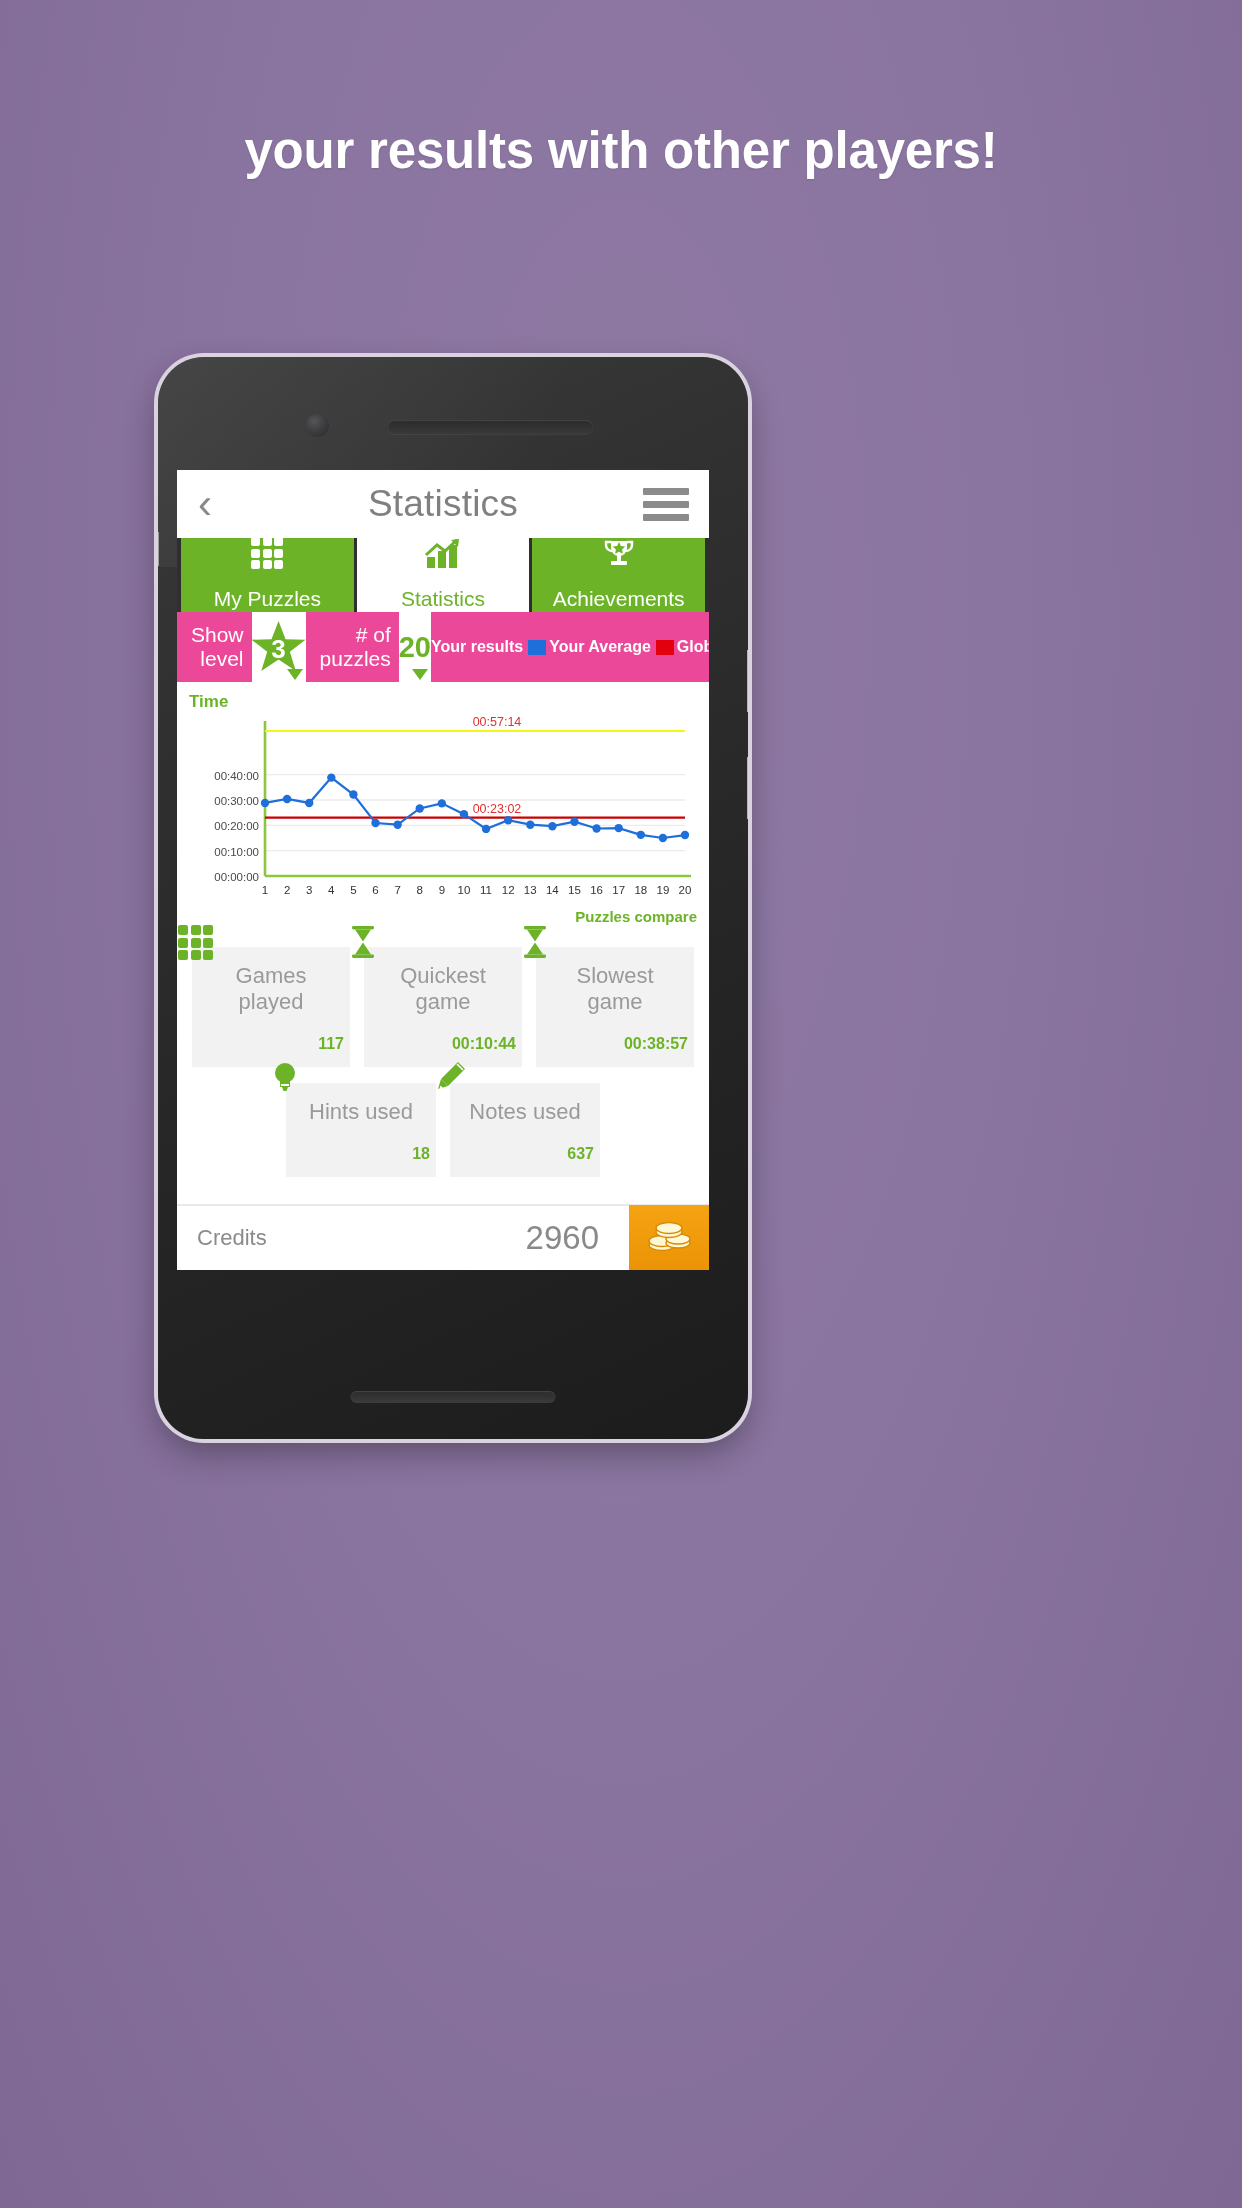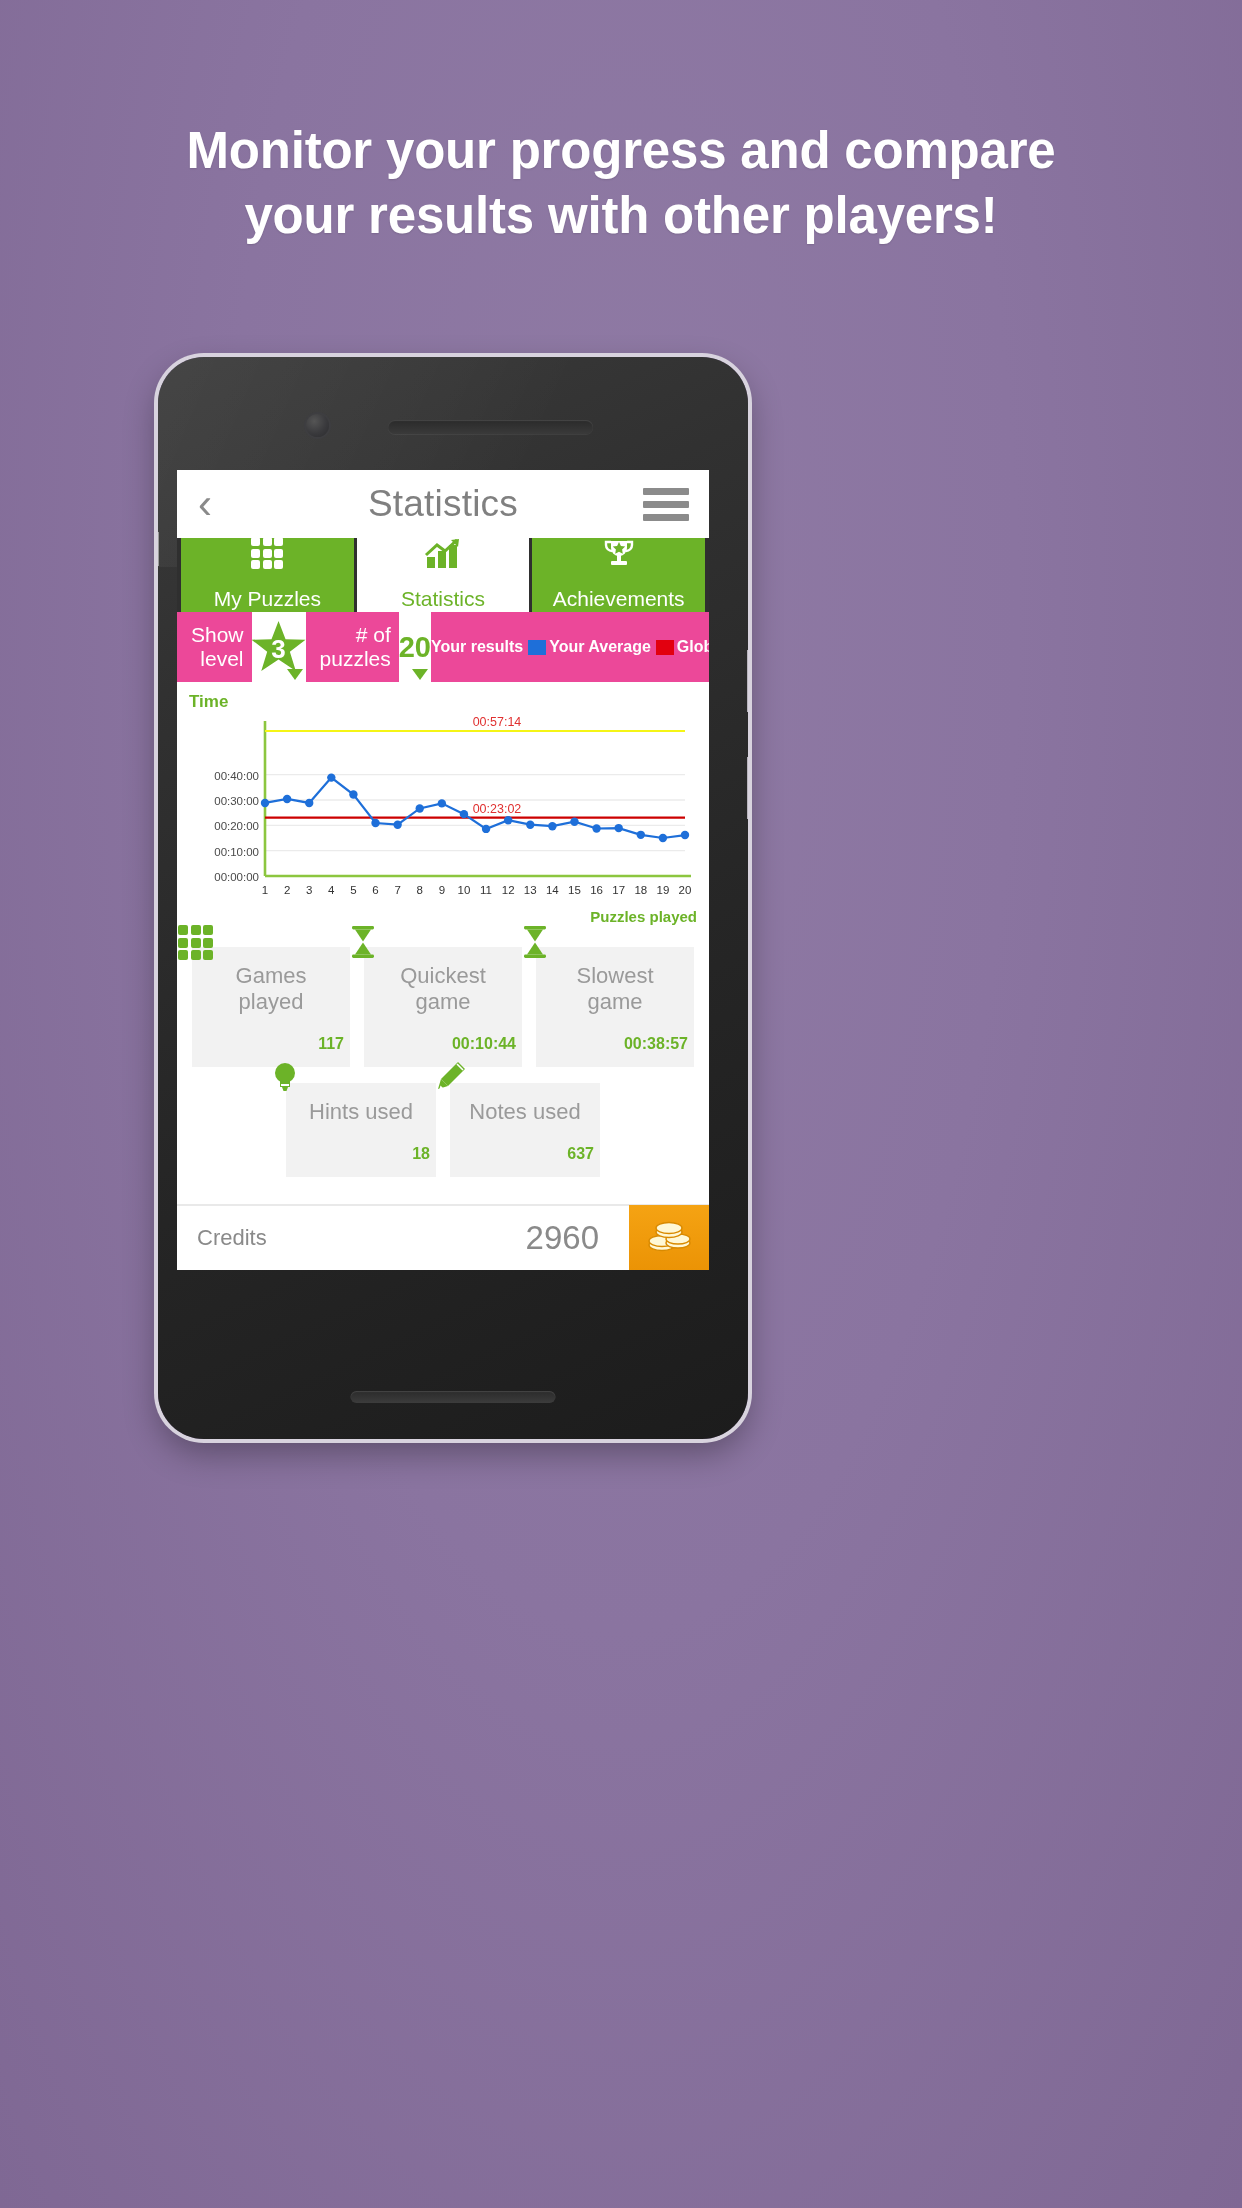--- a/index.html
+++ b/index.html
@@ -189,21 +189,20 @@
   .credits-val { margin-left:auto; font-size:33px; color:#8a8a8a; padding-right:30px; }
   .coin-btn {
     width:80px; height:66px; background:linear-gradient(#f5a313,#eb9305);
     display:flex; align-items:center; justify-content:center; cursor:pointer;
   }
 </style>
 </head>
 <body>
 
 <div class="headline">
-  <div>Monitor your progress and compare</div>
   <div>your results with other players!</div>
 </div>
 
 <div class="phone">
   <div class="phone-gloss"></div>
   <div class="cam"></div>
   <div class="earpiece"></div>
   <div class="vol-btn"></div>
   <div class="side-btn-r1"></div>
   <div class="side-btn-r2"></div>
@@ -358,21 +357,21 @@
           <text x="331.1578947368421" y="182" text-anchor="middle" font-size="11.5" fill="#333" font-family="&quot;Liberation Sans&quot;, sans-serif">12</text>
           <text x="353.2631578947368" y="182" text-anchor="middle" font-size="11.5" fill="#333" font-family="&quot;Liberation Sans&quot;, sans-serif">13</text>
           <text x="375.36842105263156" y="182" text-anchor="middle" font-size="11.5" fill="#333" font-family="&quot;Liberation Sans&quot;, sans-serif">14</text>
           <text x="397.4736842105263" y="182" text-anchor="middle" font-size="11.5" fill="#333" font-family="&quot;Liberation Sans&quot;, sans-serif">15</text>
           <text x="419.57894736842104" y="182" text-anchor="middle" font-size="11.5" fill="#333" font-family="&quot;Liberation Sans&quot;, sans-serif">16</text>
           <text x="441.6842105263158" y="182" text-anchor="middle" font-size="11.5" fill="#333" font-family="&quot;Liberation Sans&quot;, sans-serif">17</text>
           <text x="463.7894736842105" y="182" text-anchor="middle" font-size="11.5" fill="#333" font-family="&quot;Liberation Sans&quot;, sans-serif">18</text>
           <text x="485.89473684210526" y="182" text-anchor="middle" font-size="11.5" fill="#333" font-family="&quot;Liberation Sans&quot;, sans-serif">19</text>
           <text x="508" y="182" text-anchor="middle" font-size="11.5" fill="#333" font-family="&quot;Liberation Sans&quot;, sans-serif">20</text>
         </svg>
-      <div class="chart-foot">Puzzles played</div>
+      <div class="chart-foot">Puzzles compare</div>
     </div>
 
     <div class="cards">
       <div class="card-row">
 
         <div class="card">
           <div class="card-ico">
             <div class="grid-ico green" style="grid-template-columns:repeat(3,10px);grid-template-rows:repeat(3,10px);">
               <i></i>
                 <i></i>

